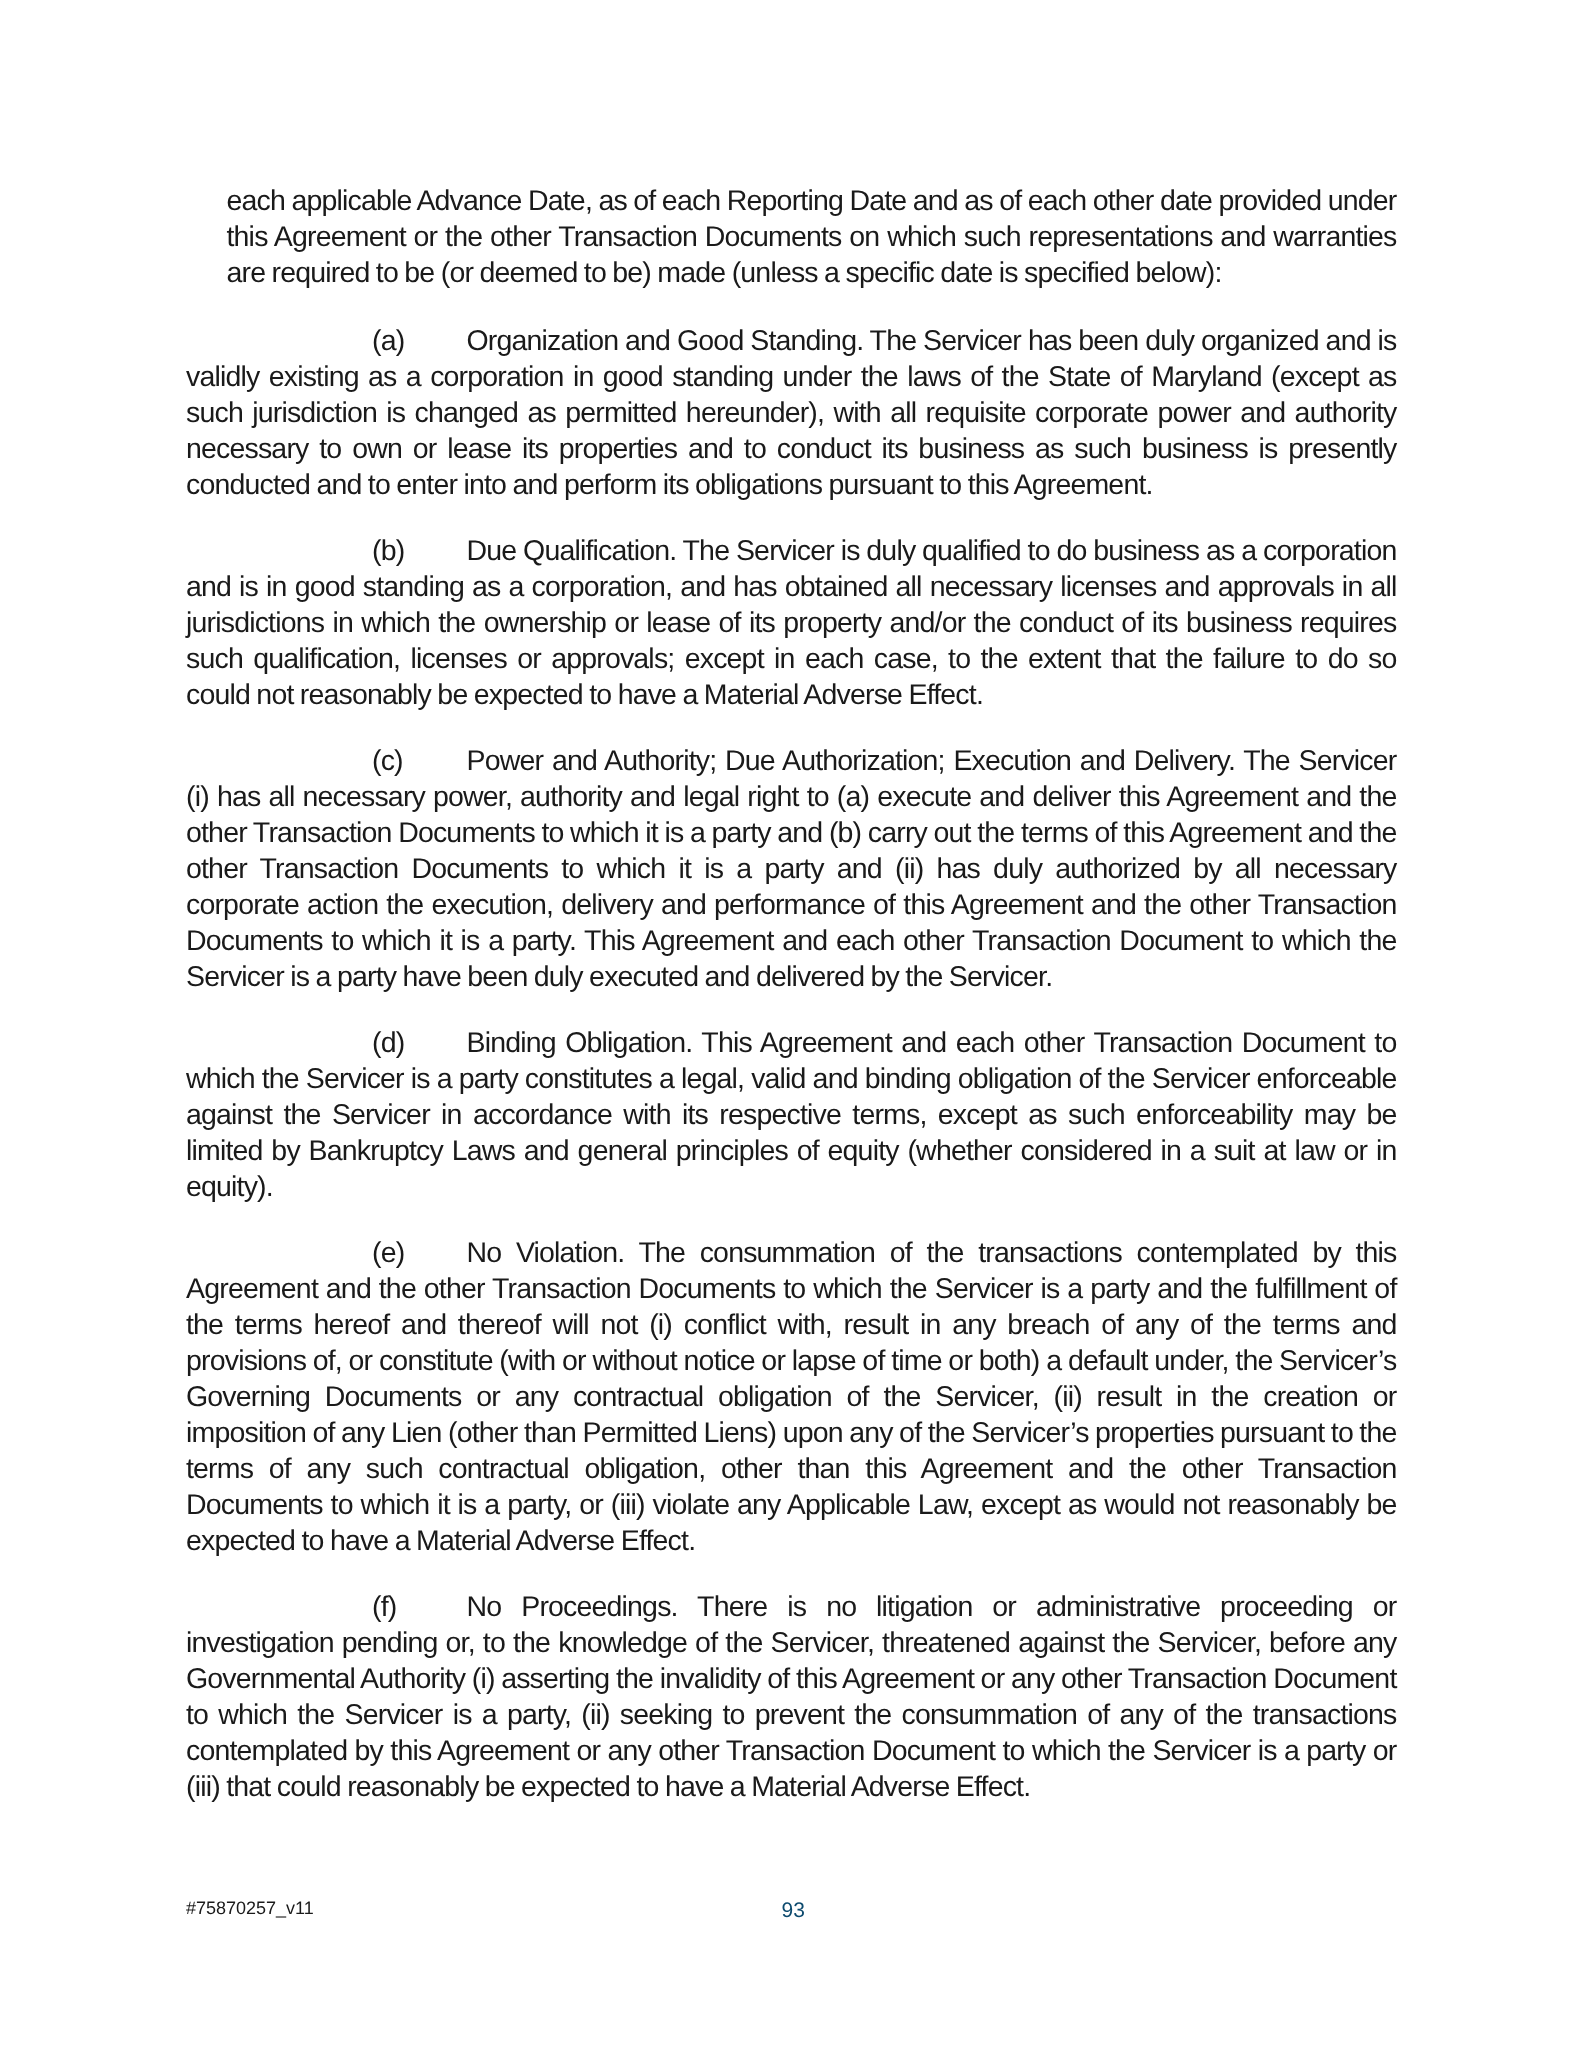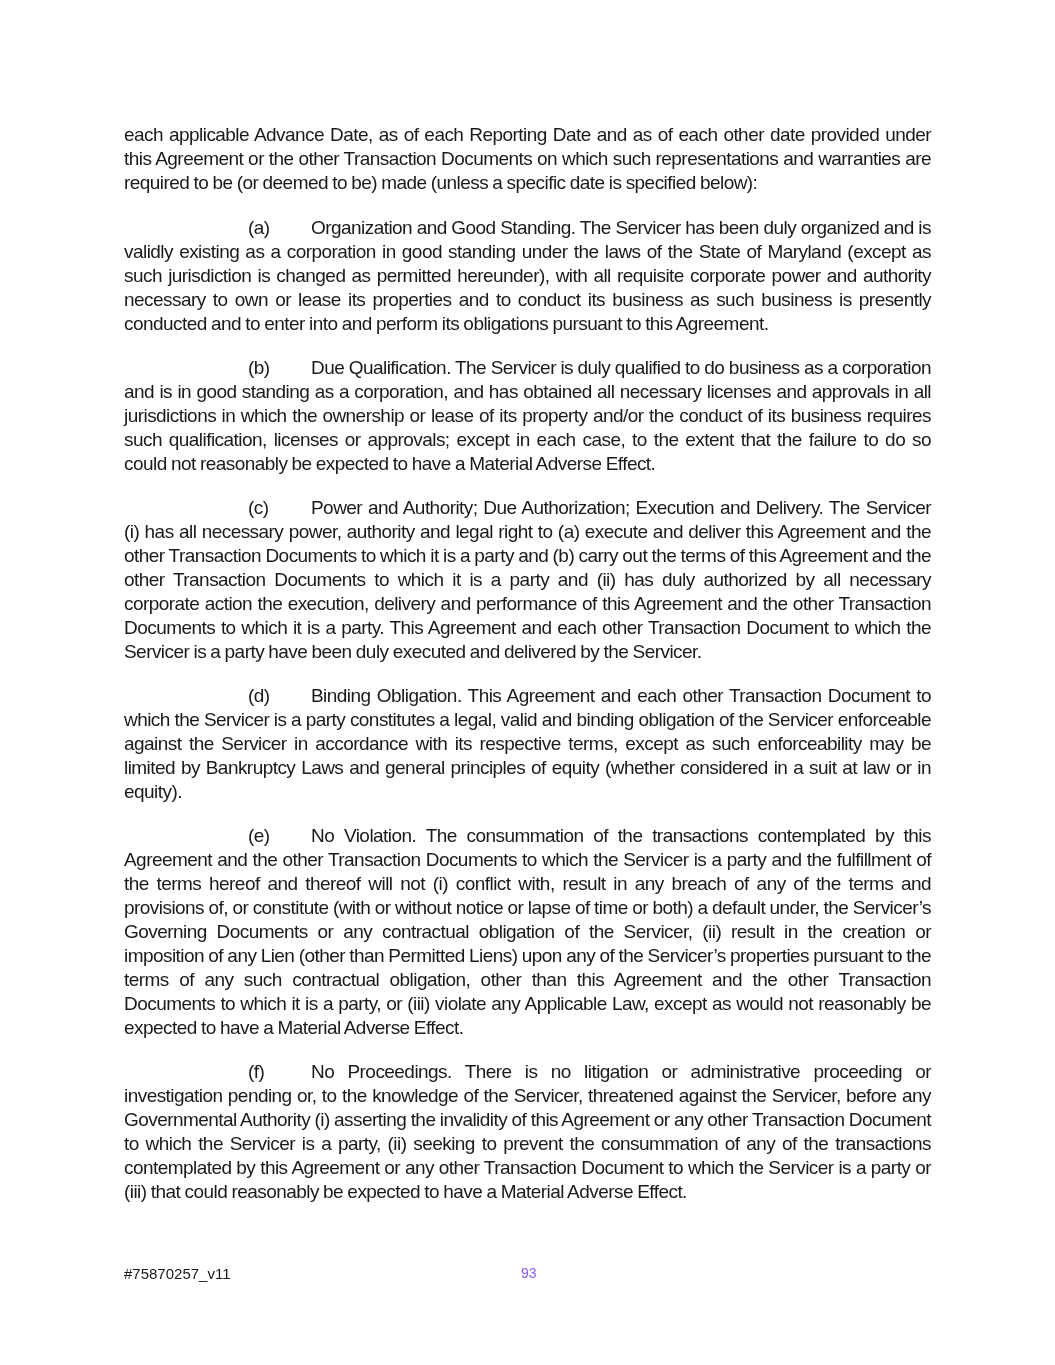--- a/index.html
+++ b/index.html
@@ -33,44 +33,45 @@
     letter-spacing: -0.55px;
     word-spacing: -0.5px;
   }
   .para {
     margin: 0 0 20px 0;
     text-align: justify;
     text-align-last: left;
   }
   .para.first {
     margin-bottom: 21px;
+    margin-left: 27px;
   }
   .marker {
     display: inline-block;
     width: 63px;
     margin-left: 124px;
   }
   .heading {
     text-underline-offset: 2px;
   }
   .footer-id {
     position: absolute;
     left: 124px;
     top: 1265px;
     font-family: "Liberation Sans", sans-serif;
-    font-size: 15px;
+    font-size: 12px;
     color: #1a1a1a;
   }
   .footer-page {
     position: absolute;
     left: 521px;
     top: 1265px;
     font-family: "Liberation Sans", sans-serif;
     font-size: 14px;
-    color: #8b5cf6;
+    color: #0c4a6e;
   }
 </style>
 </head>
 <body>
 
 <div class="page">
   <div class="body-text">
 
     <p class="para first">each applicable Advance Date, as of each Reporting Date and as of each other date provided under this Agreement or the other Transaction Documents on which such representations and warranties are required to be (or deemed to be) made (unless a specific date is specified below):</p>
 

